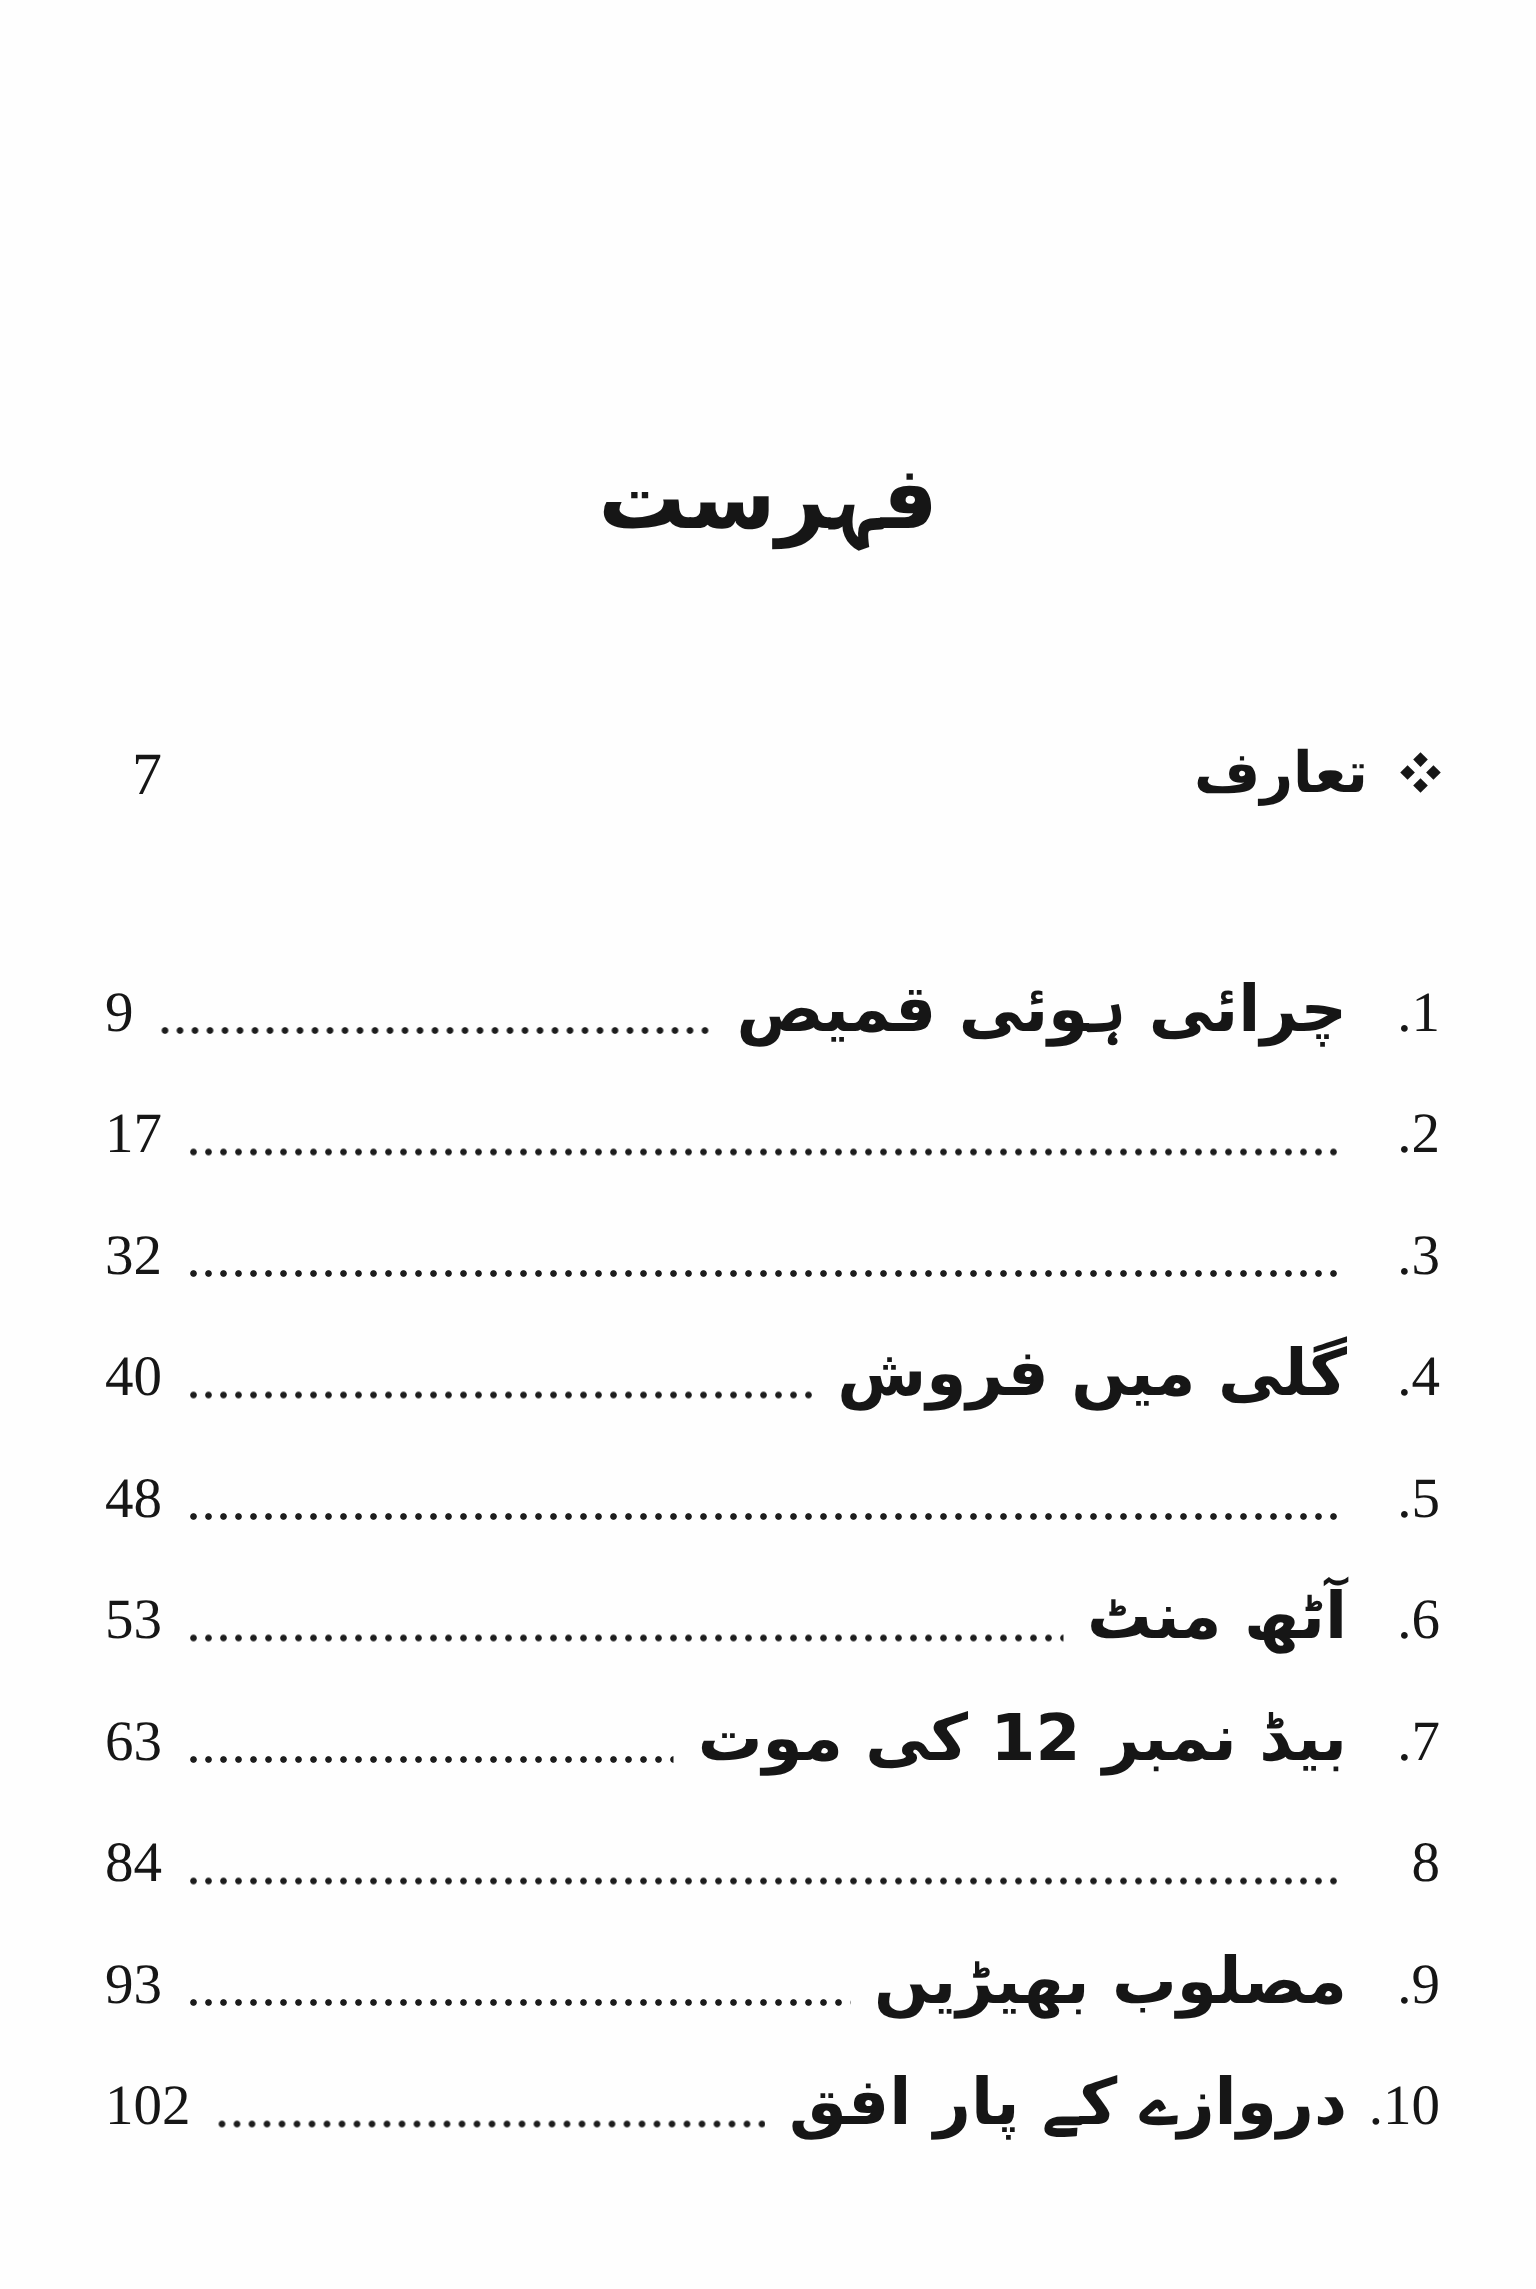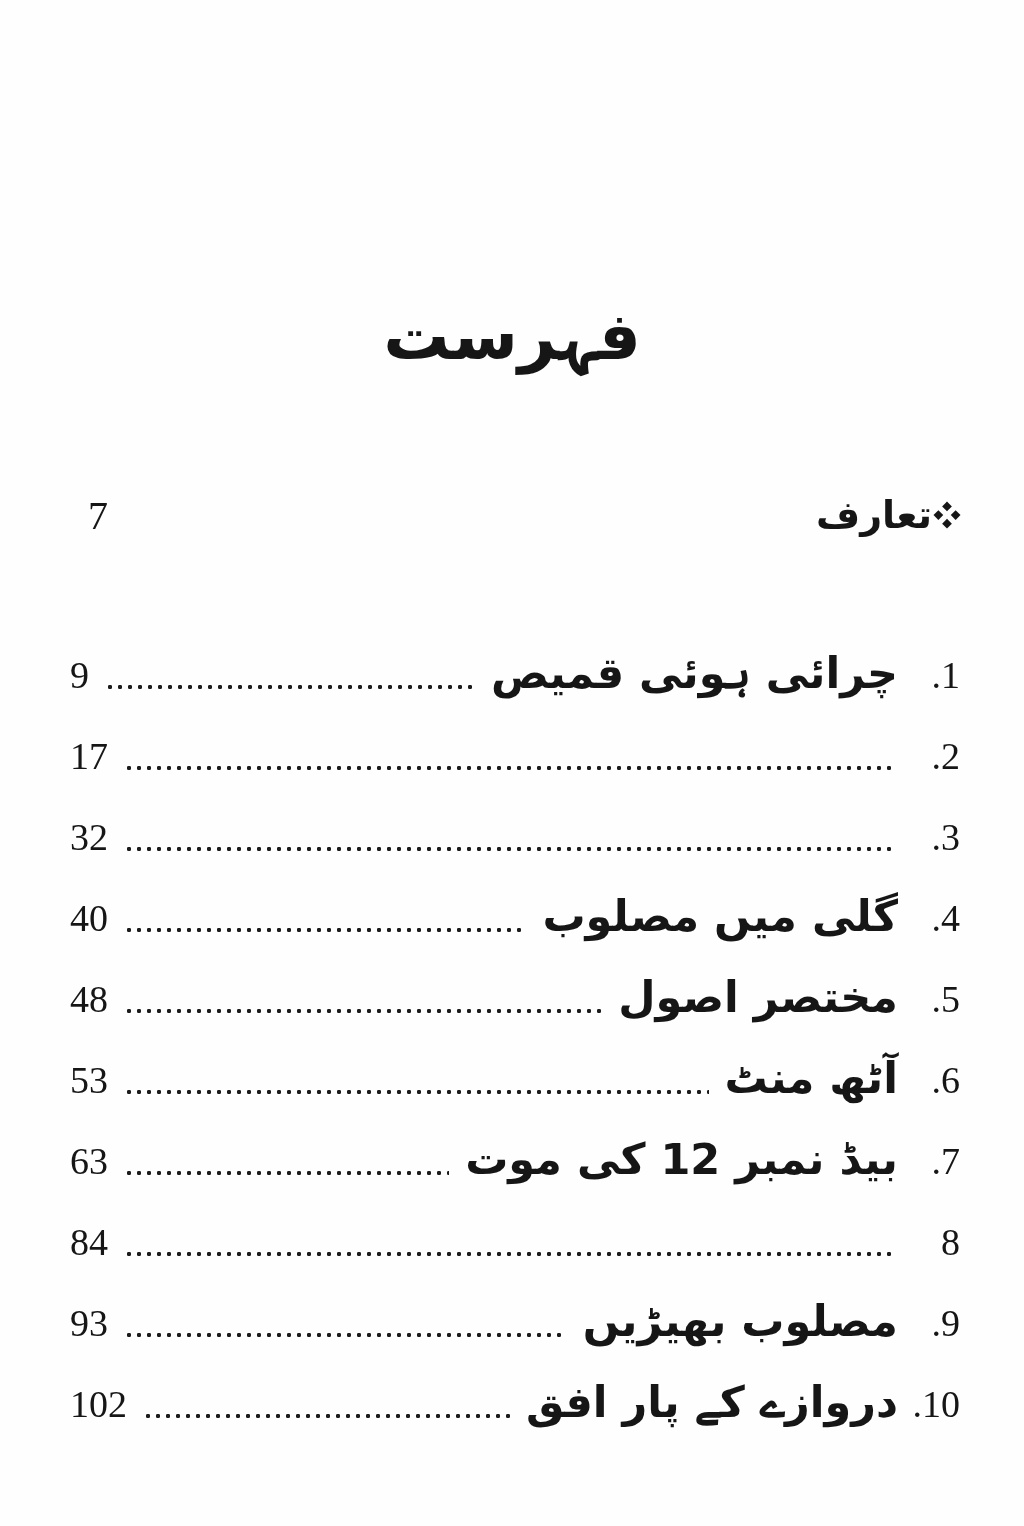--- a/index.html
+++ b/index.html
@@ -16,38 +16,38 @@
     font-family: "DejaVu Sans", sans-serif;
     overflow: hidden;
     direction: rtl;
   }
   .doc-title {
     position: absolute;
     top: 298px;
     left: 0;
     right: 0;
     text-align: center;
-    font-size: 66px;
+    font-size: 58px;
     font-weight: bold;
     letter-spacing: 1px;
   }
   .intro-row {
     position: absolute;
     top: 478px;
     right: 62px;
     left: 88px;
     height: 74px;
     display: flex;
     align-items: center;
     direction: rtl;
   }
   .intro-group {
     display: flex;
     align-items: center;
-    gap: 0;
+    gap: 20px;
   }
   .ornament {
     width: 30px;
     height: 30px;
     display: inline-block;
   }
   .intro-label {
     font-size: 38px;
     font-weight: bold;
   }
@@ -137,28 +137,27 @@
       </div>
 
       <div class="toc-row">
         <span class="toc-num">3.</span>
         <span class="toc-leader"></span>
         <span class="toc-page">32</span>
       </div>
 
       <div class="toc-row">
         <span class="toc-num">4.</span>
-        <span class="toc-title">گلی میں مصلوب</span>
+        <span class="toc-title">گلی میں فروش</span>
         <span class="toc-leader"></span>
         <span class="toc-page">40</span>
       </div>
 
       <div class="toc-row">
         <span class="toc-num">5.</span>
-        <span class="toc-title">مختصر اصول</span>
         <span class="toc-leader"></span>
         <span class="toc-page">48</span>
       </div>
 
       <div class="toc-row">
         <span class="toc-num">6.</span>
         <span class="toc-title">آٹھ منٹ</span>
         <span class="toc-leader"></span>
         <span class="toc-page">53</span>
       </div>

